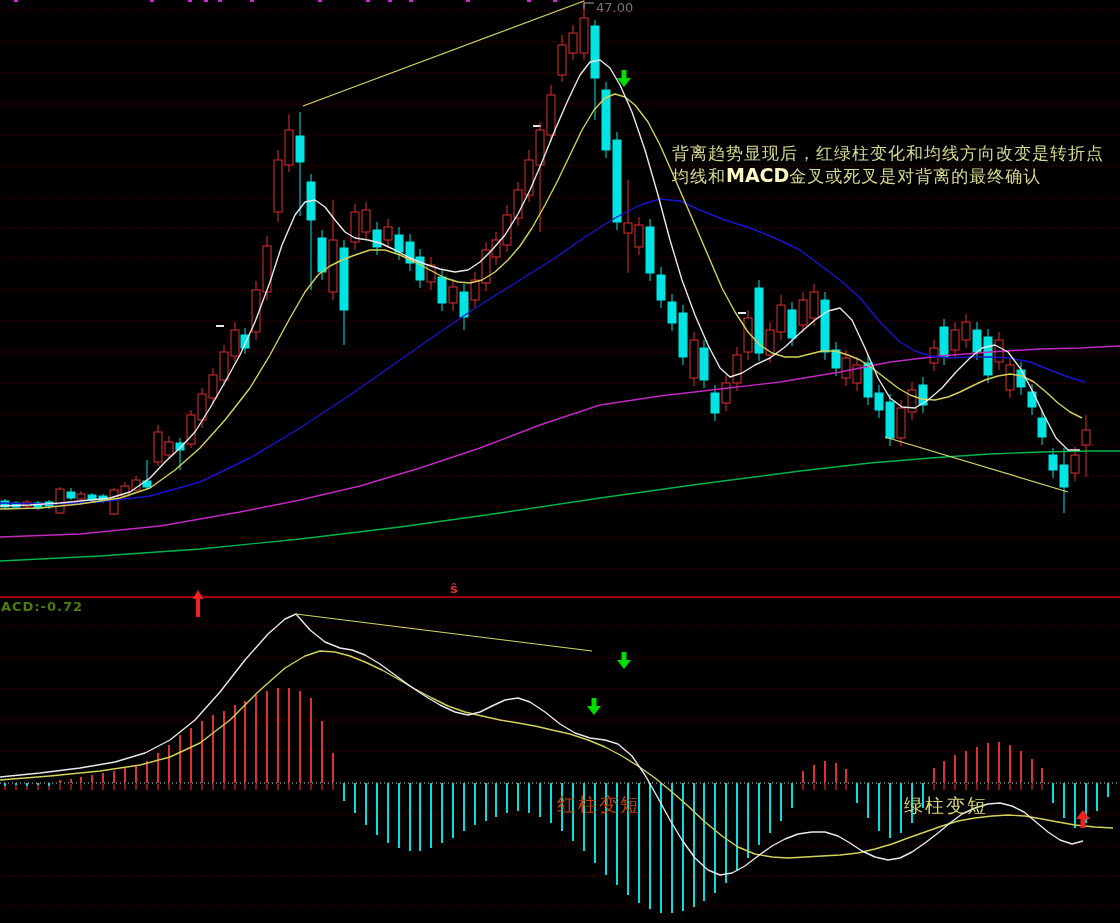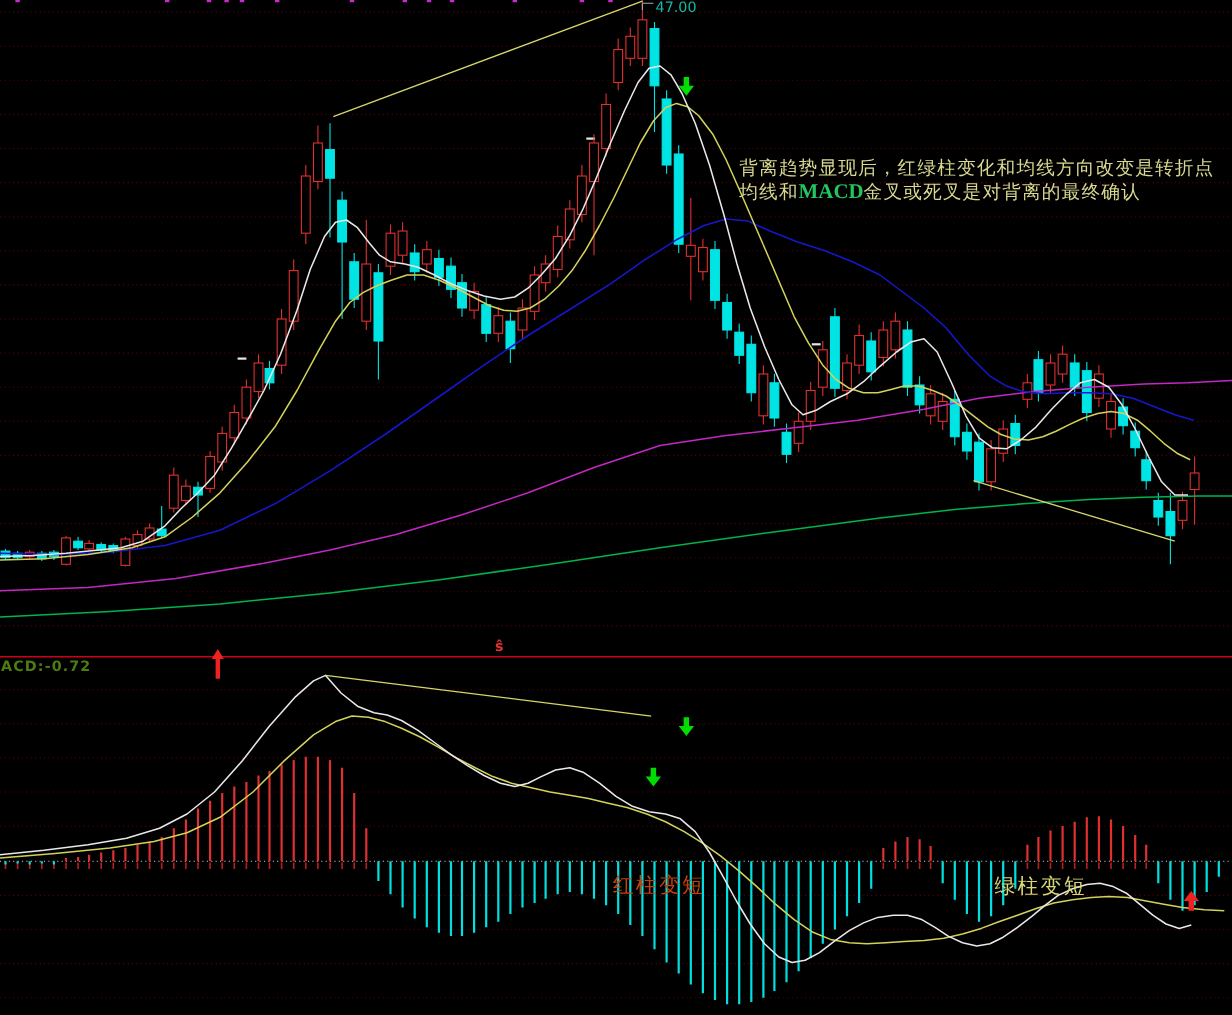--- a/index.html
+++ b/index.html
@@ -1,20 +1,20 @@
 <!DOCTYPE html>
 <html><head>
 <meta charset="utf-8">
 <style>
   html,body{margin:0;padding:0;background:#000;width:1120px;height:923px;overflow:hidden;}
   #stage{position:relative;width:1120px;height:923px;background:#000;font-family:"DejaVu Sans",sans-serif;}
   #chart-svg{position:absolute;left:0;top:0;}
   .note{position:absolute;color:#D8D890;font-size:17px;line-height:22px;white-space:nowrap;letter-spacing:1px;}
-  .note b{color:#22c55e;font-size:19px;font-weight:bold;letter-spacing:0;font-family:Liberation Serif, serif;}
-  #peak-price{position:absolute;left:596px;top:0px;color:#14b8a6;font-size:13px;text-align:center;}
+  .note b{color:#fef9c3;font-size:19px;font-weight:bold;letter-spacing:0;}
+  #peak-price{position:absolute;left:596px;top:0px;color:#737373;font-size:13px;text-align:center;}
   #macd-value{position:absolute;left:1px;top:599px;color:#4d7c0f;font-size:13px;font-weight:bold;letter-spacing:1px;}
   #red-bars-label{position:absolute;left:557px;top:792px;color:#c2410c;font-size:19px;letter-spacing:2px;}
   #green-bars-label{position:absolute;left:904px;top:793px;color:#D8D878;font-size:19px;letter-spacing:2px;}
   #split-marker{position:absolute;left:450px;top:581px;color:#E03030;font-size:13px;font-weight:bold;}
 </style>
 </head>
 <body>
 
 <div id="stage">
   <svg id="chart-svg" width="1120" height="923" viewBox="0 0 1120 923">

